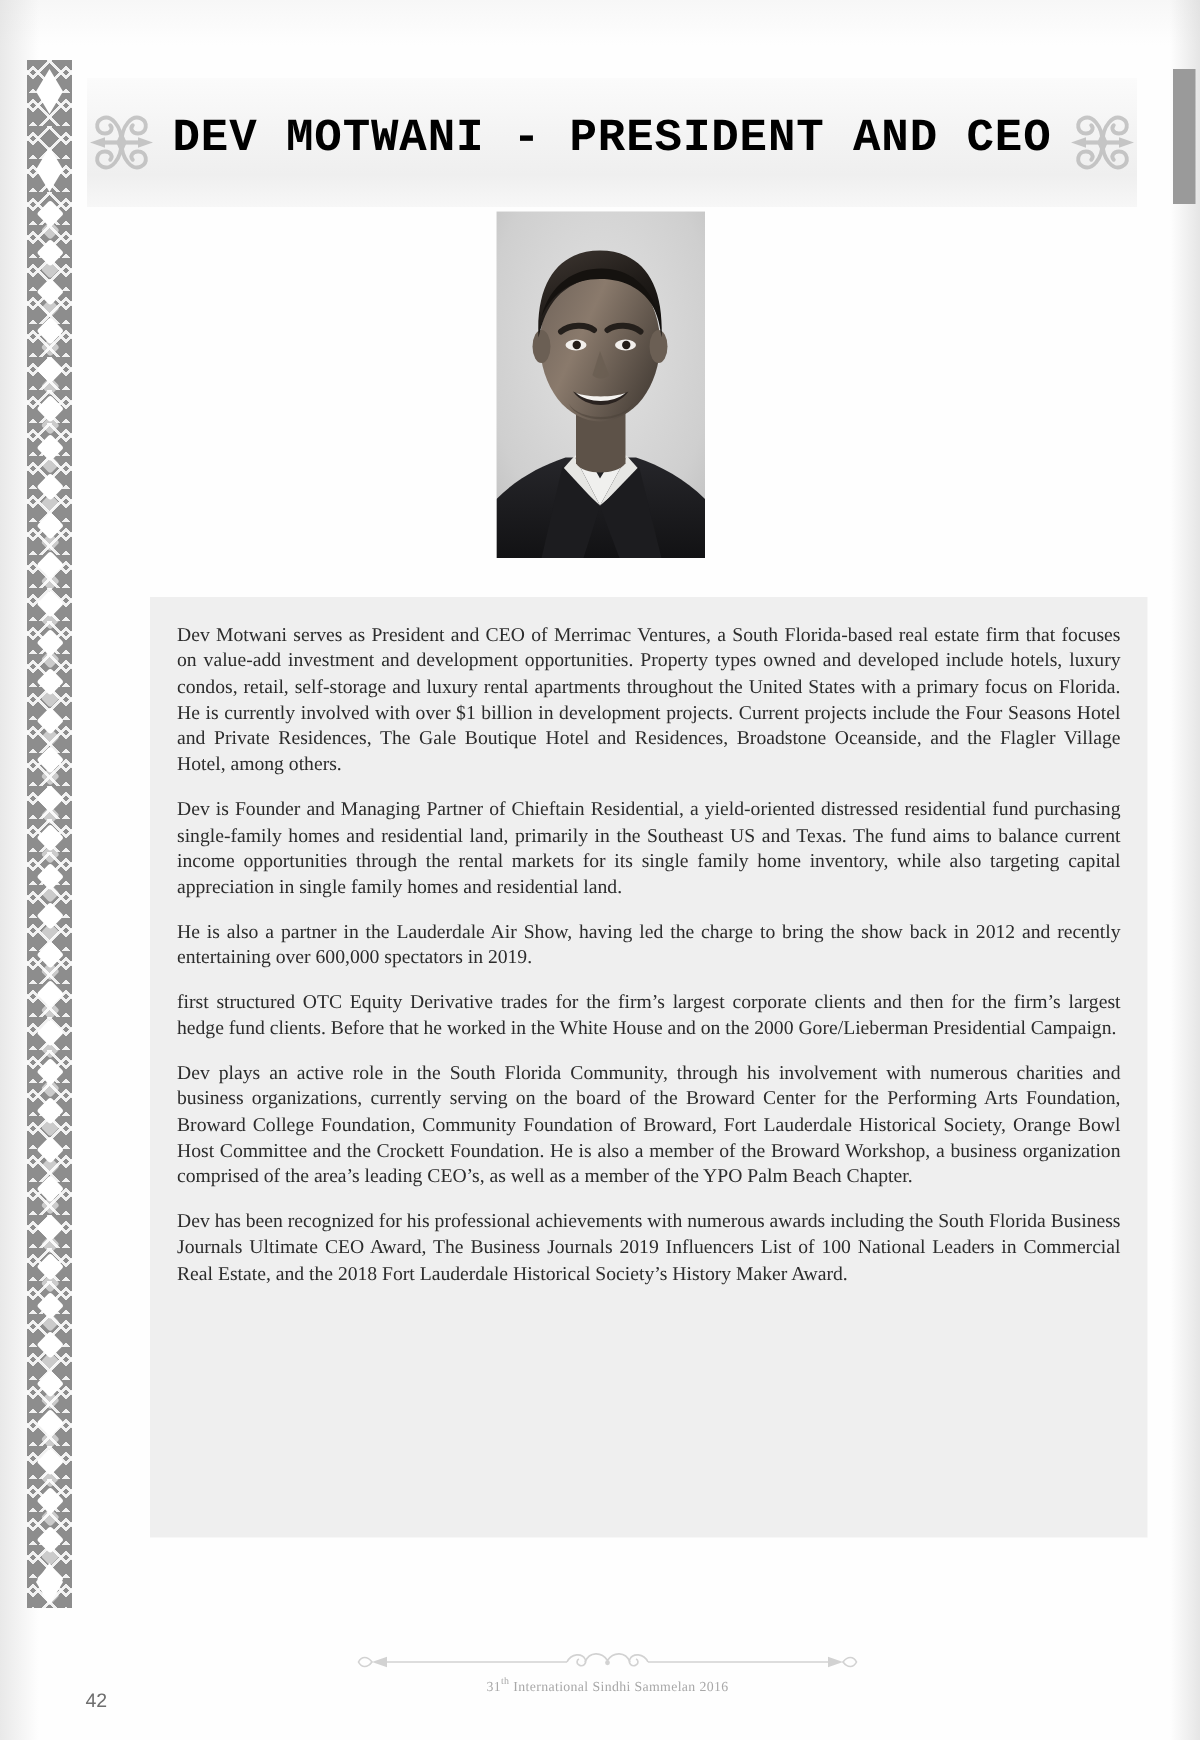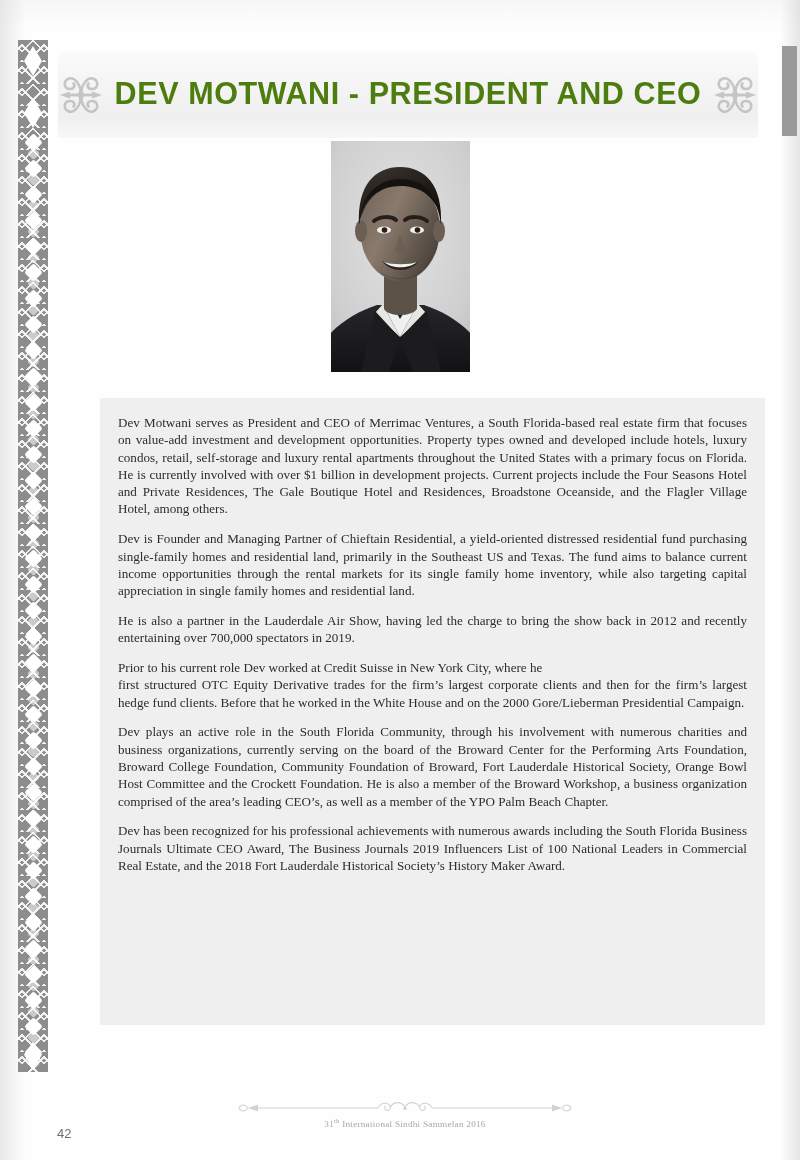--- a/index.html
+++ b/index.html
@@ -120,25 +120,25 @@
     height: 54px;
     flex: 0 0 46px;
     position: relative;
     opacity: 0.72;
   }
   .orn svg { display: block; width: 100%; height: 100%; }
 
   .page-title {
     flex: 1 1 auto;
     text-align: center;
-    font-family: Liberation Sans, sans-serif;
+    font-family: Liberation Mono, monospace;
     font-weight: bold;
     font-size: 30.5px;
     letter-spacing: 0.6px;
-    color: #4d7c0f;
+    color: #000000;
     white-space: nowrap;
     padding: 0 6px 4px 6px;
     line-height: 1;
   }
 
   .right-gray-bar {
     position: absolute;
     left: 782px;
     top: 46px;
     width: 15px;
@@ -407,22 +407,21 @@
     <path d="M51 120 C60 132 79 132 88 120 C79 125 60 125 51 120 Z" fill="#2a2320"></path>
     <path d="M53 121 C61 128 78 128 86 121 C78 124 61 124 53 121 Z" fill="#f4f2ef"></path>
 
     <path d="M48 128 C56 140 83 140 91 128 C84 142 55 142 48 128 Z" fill="#4b4139" opacity="0.55"></path>
   </svg>
 </div>
 
 <div class="text-panel" id="bio-panel">
     <p class="bio-para">Dev Motwani serves as President and CEO of Merrimac Ventures, a South Florida-based real estate firm that focuses on value-add investment and development opportunities.  Property types owned and developed include hotels, luxury condos, retail, self-storage and luxury rental apartments throughout the United States with a primary focus on Florida.  He is currently involved with over $1 billion in development projects.  Current projects include the Four Seasons Hotel and Private Residences, The Gale Boutique Hotel and Residences, Broadstone Oceanside, and the Flagler Village Hotel, among others.</p>
     <p class="bio-para">Dev is Founder and Managing Partner of Chieftain Residential, a yield-oriented distressed residential fund purchasing single-family homes and residential land, primarily in the Southeast US and Texas.  The fund aims to balance current income opportunities through the rental markets for its single family home inventory, while also targeting capital appreciation in single family homes and residential land.</p>
-    <p class="bio-para">He is also a partner in the Lauderdale Air Show, having led the charge to bring the show back in 2012 and recently entertaining over 700,000 spectators in 2019.</p>
-    <p class="bio-para" style="margin-bottom: 0px; text-align: left;">Prior to his current role Dev worked at Credit Suisse in New York City, where he</p>
+    <p class="bio-para">He is also a partner in the Lauderdale Air Show, having led the charge to bring the show back in 2012 and recently entertaining over 600,000 spectators in 2019.</p>
     <p class="bio-para">first structured OTC Equity Derivative trades for the firm’s largest corporate clients and then for the firm’s largest hedge fund clients. Before that he worked in the White House and on the 2000 Gore/Lieberman Presidential Campaign.</p>
     <p class="bio-para">Dev plays an active role in the South Florida Community, through his involvement with numerous charities and business organizations, currently serving on the board of the Broward Center for the Performing Arts Foundation, Broward College Foundation, Community Foundation of Broward, Fort Lauderdale Historical Society, Orange Bowl Host Committee and the Crockett Foundation.  He is also a member of the Broward Workshop, a business organization comprised of the area’s leading CEO’s, as well as a member of the YPO Palm Beach Chapter.</p>
     <p class="bio-para">Dev has been recognized for his professional achievements with numerous awards including the South Florida Business Journals Ultimate CEO Award, The Business Journals 2019 Influencers List of 100 National Leaders in Commercial Real Estate, and the 2018 Fort Lauderdale Historical Society’s History Maker Award.</p>
   </div>
 
 <div class="page-number">42</div>
 
 <div class="footer-center">
   <svg class="footer-rule" viewBox="0 0 350 20" xmlns="http://www.w3.org/2000/svg">
     <g stroke="#9d9d9d" stroke-width="1.1" fill="none">

